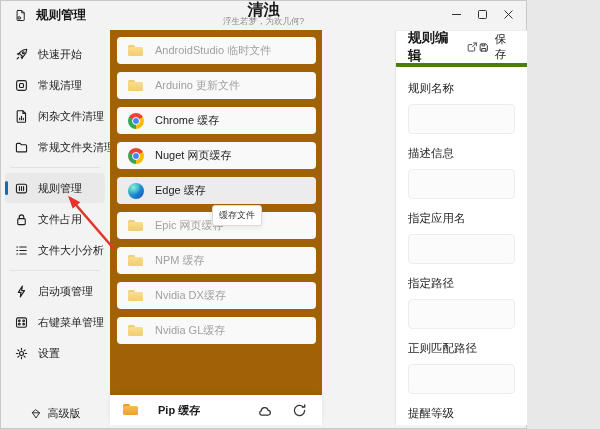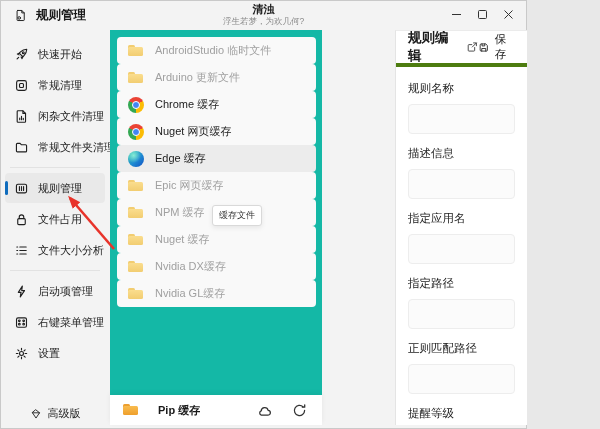--- a/index.html
+++ b/index.html
@@ -7,43 +7,43 @@
           box-shadow:inset 0 0 0 1px #c9c9c9;}
   .icon{display:inline-flex;align-items:center;justify-content:center;color:#1f1f1f;}
   .icon svg{display:block;width:100%;height:100%;}
 
   
   .titlebar{position:absolute;left:0;top:0;right:0;height:30px;}
   .tb-left{position:absolute;left:14px;top:0;height:30px;display:flex;align-items:center;gap:9px;}
   .tb-page-icon{width:13px;height:13px;}
   .tb-title{font-size:12.5px;font-weight:bold;color:#1a1a1a;}
   .tb-center{position:absolute;left:50%;top:3px;transform:translateX(-50%);text-align:center;white-space:nowrap;}
-  .tb-app{font-size:11px;font-weight:bold;color:#1a1a1a;line-height:13px;}
+  .tb-app{font-size:16px;font-weight:bold;color:#1a1a1a;line-height:13px;}
   .tb-tagline{font-size:8.5px;color:#8a8a8a;line-height:11px;}
   .tb-controls{position:absolute;right:6px;top:0;height:28px;display:flex;align-items:center;}
   .tb-btn{width:26px;height:20px;color:#333;cursor:default;}
   .tb-btn svg{width:11px;height:11px;}
 
   
   .sidebar{position:absolute;left:0;top:30px;bottom:40px;width:110px;padding-top:8px;box-sizing:border-box;}
   .side-item{position:relative;height:30px;margin:1px 5px;border-radius:4px;display:flex;align-items:center;
              gap:9px;padding-left:9px;font-size:11px;color:#1c1c1c;cursor:default;}
   .side-item.selected{background:#e9e9e9;}
   .pill{display:none;position:absolute;left:0;top:8px;width:3px;height:14px;border-radius:2px;background:var(--accent,#0f6cbd);}
   .side-item.selected .pill{display:block;}
   .side-icon{width:15px;height:15px;flex:none;}
   .side-label{white-space:nowrap;}
   .side-divider{height:1px;background:#e2e2e2;margin:5px 10px;}
   .sidebar-footer{position:absolute;left:0;bottom:8px;width:110px;display:flex;align-items:center;justify-content:center;
                   gap:6px;font-size:11px;color:#1c1c1c;margin-top:48px;}
   .sf-icon{width:12px;height:12px;}
 
   
-  .list-panel{position:absolute;left:110px;top:30px;right:205px;bottom:4px;background:#14b8a6;
-              padding:7px 6px 40px 7px;box-sizing:border-box;display:flex;flex-direction:column;overflow:hidden;}
+  .list-panel{position:absolute;left:110px;top:30px;right:205px;bottom:4px;background:#a16207;
+              padding:7px 6px 40px 7px;box-sizing:border-box;display:flex;flex-direction:column;gap:8px;overflow:hidden;}
   .list-item{flex:none;height:27px;border-radius:4px;background:#f9f9f9;display:flex;align-items:center;
              gap:11px;padding-left:11px;font-size:11px;color:#1c1c1c;cursor:default;}
   .list-item.dim{color:#a0a0a0;}
   .list-item.selected{background:#ececec;}
   .icon-slot{display:inline-flex;flex:none;}
 
   
   .gl{display:inline-block;width:16px;height:16px;position:relative;flex:none;}
   .gl-folder::before{content:"";position:absolute;left:0;top:2px;width:7px;height:4px;border-radius:1.5px;background:#f2cd71;}
   .gl-folder::after{content:"";position:absolute;left:0;top:4px;width:15px;height:9px;border-radius:1.5px;
@@ -279,26 +279,20 @@
       <div class="list-item dim">
     <span class="icon-slot">
           <span class="gl gl-folder"></span>
         </span>
     <span class="li-label">NPM 缓存</span>
   </div>
       <div class="list-item dim">
     <span class="icon-slot">
           <span class="gl gl-folder"></span>
         </span>
-    <span class="li-label">Nuget 缓存</span>
-  </div>
-      <div class="list-item dim">
-    <span class="icon-slot">
-          <span class="gl gl-folder"></span>
-        </span>
     <span class="li-label">Nvidia DX缓存</span>
   </div>
       <div class="list-item dim">
     <span class="icon-slot">
           <span class="gl gl-folder"></span>
         </span>
     <span class="li-label">Nvidia GL缓存</span>
   </div>
     </main>
 

